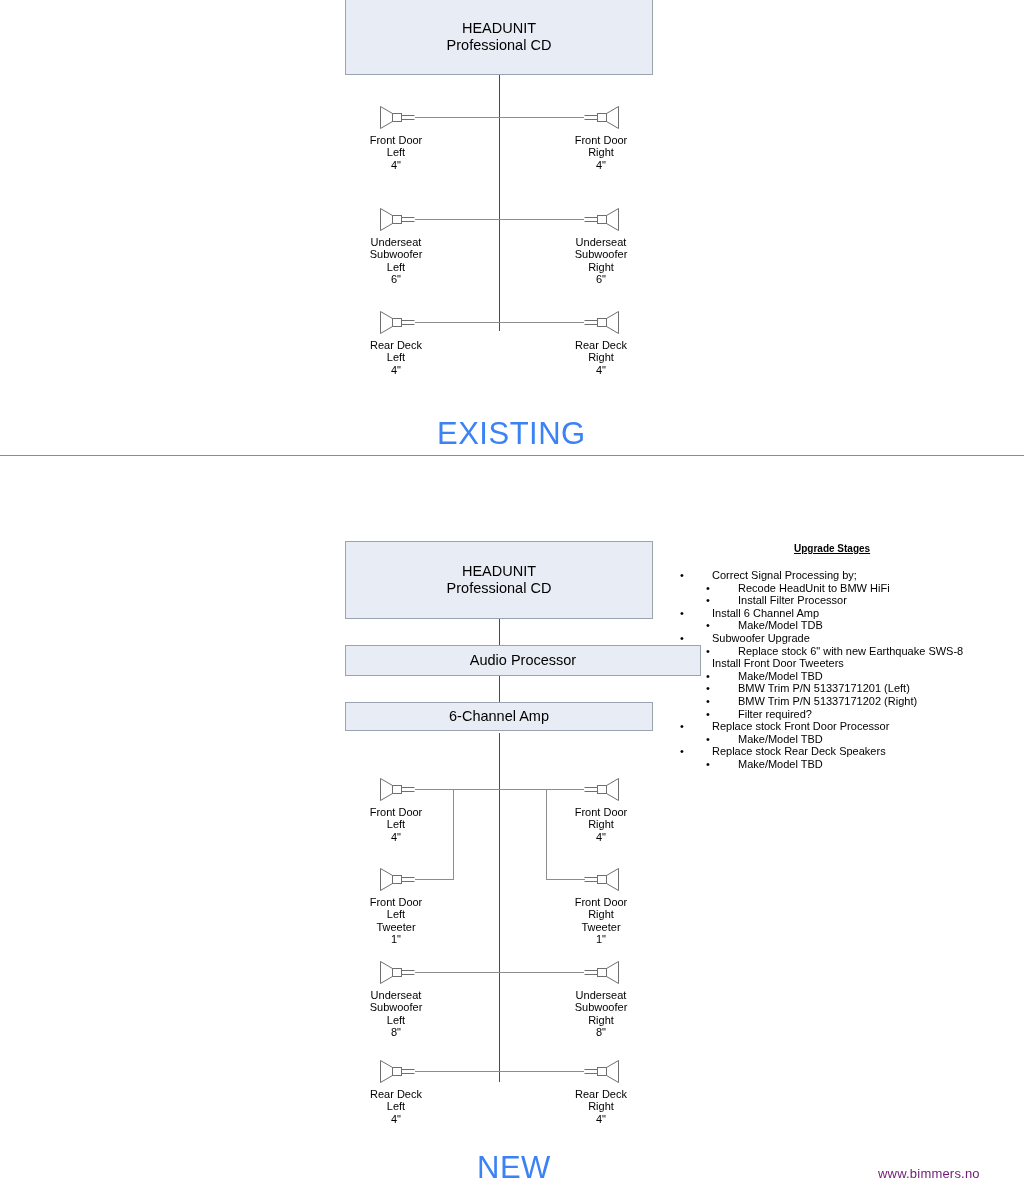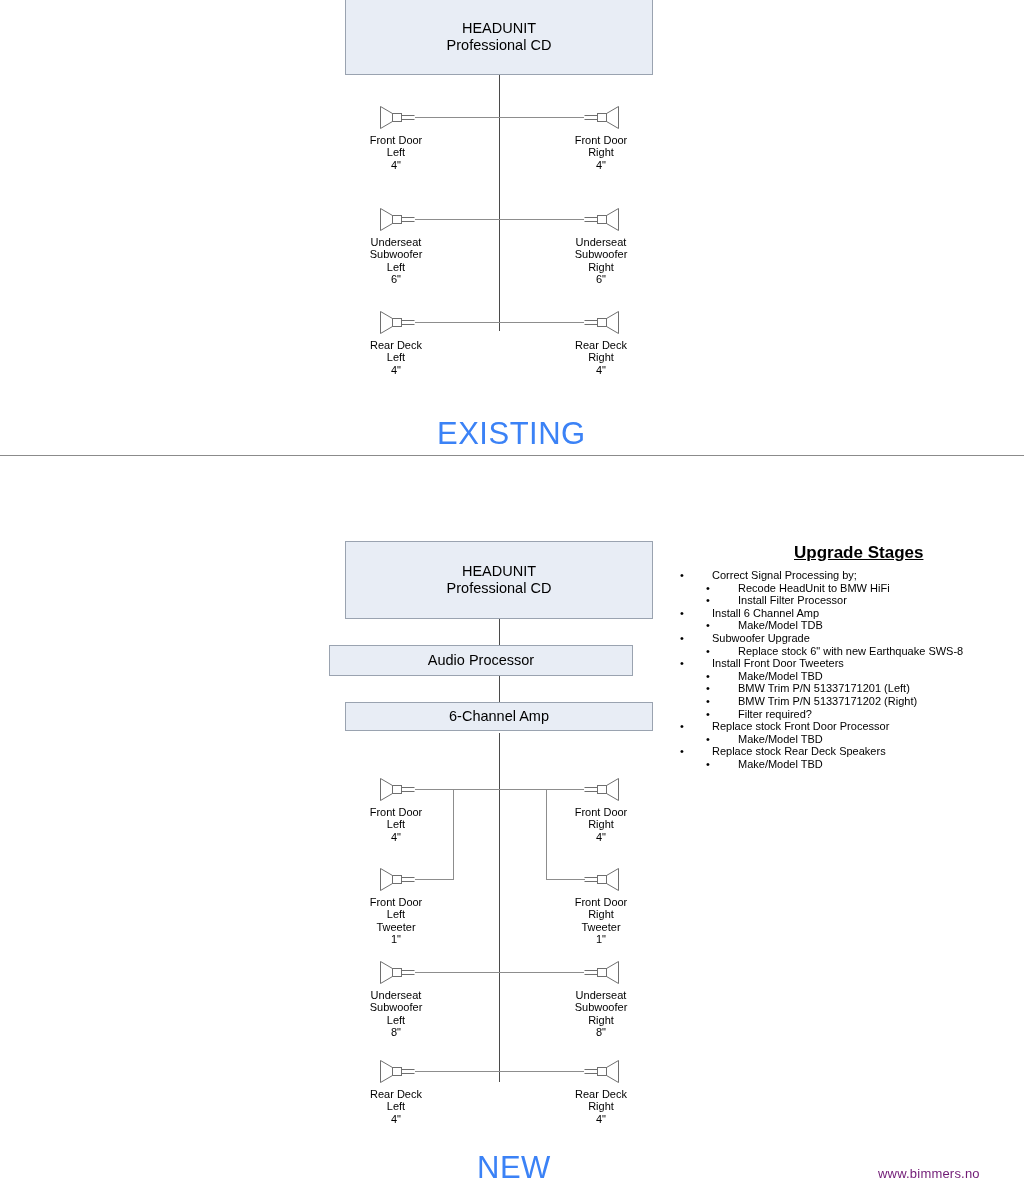--- a/index.html
+++ b/index.html
@@ -56,21 +56,21 @@
     white-space:nowrap;
   }
 
   .divider{
     position:absolute;left:0;width:1024px;height:1px;background:#8b8b8b;
   }
 
   
   .stages-title{
     position:absolute;
-    font-size:17px;
+    font-size:10px;
     font-weight:bold;
     text-decoration:underline;
     color:#000;
     white-space:nowrap;
   }
   .stage-row{position:absolute;font-size:11px;line-height:12.6px;color:#000;white-space:nowrap;}
   .stage-row .bullet{position:absolute;font-size:11px;line-height:12.6px;}
   .stage-row .txt{position:absolute;}
 
   .watermark{
@@ -196,21 +196,21 @@
 
     <div class="unit-box" style="left:345px;top:541px;width:308px;height:78px;">
       <span>
         <span class="l1">HEADUNIT</span>
         <span class="l2">Professional CD</span>
       </span>
     </div>
 
     <div class="spine" style="left:499px;top:619px;height:26px;"></div>
 
-    <div class="unit-box" style="left:329px;top:645px;width:304px;height:31px;">
+    <div class="unit-box" style="left:345px;top:645px;width:356px;height:31px;">
       <span>Audio Processor</span>
     </div>
 
     <div class="spine" style="left:499px;top:676px;height:26px;"></div>
 
     <div class="unit-box" style="left:345px;top:702px;width:308px;height:29px;">
       <span>6-Channel Amp</span>
     </div>
 
     <div class="spine" style="left:499px;top:733px;height:349px;"></div>

